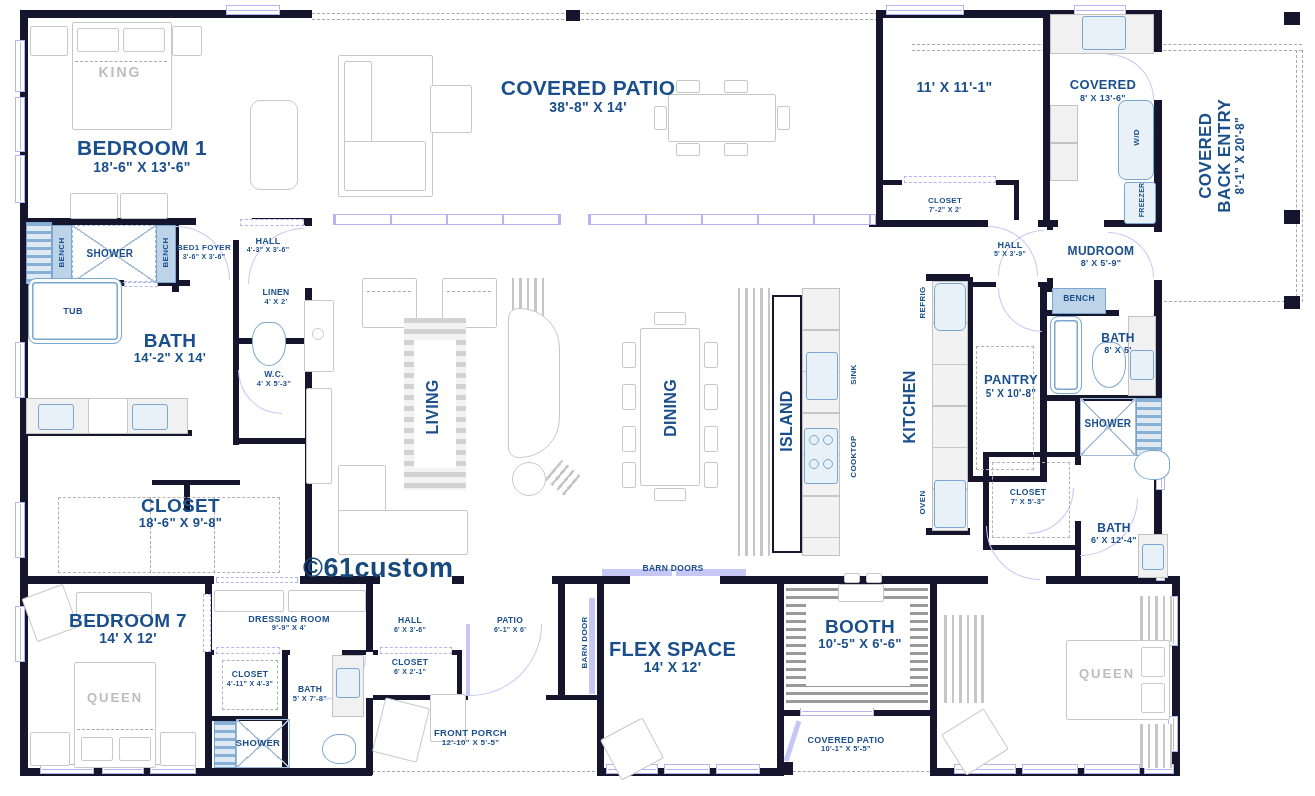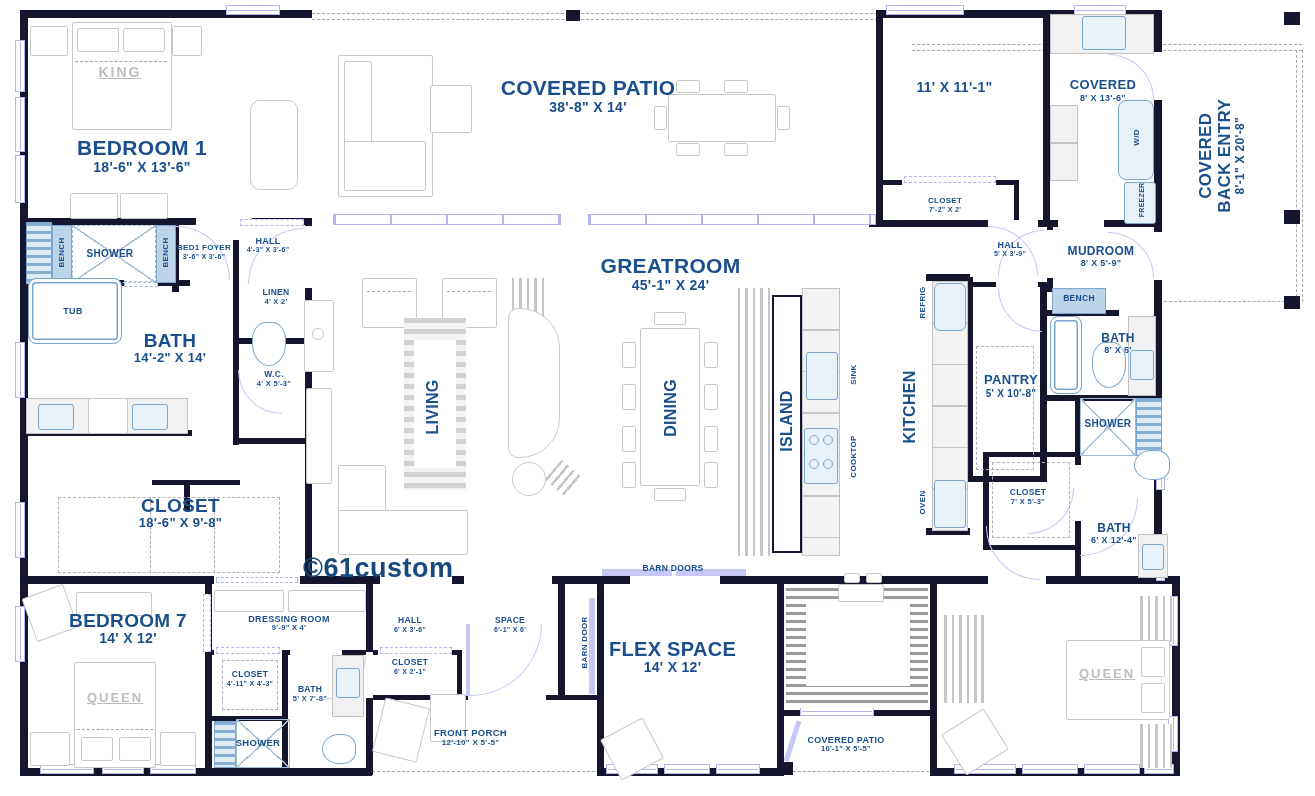--- a/index.html
+++ b/index.html
@@ -31,21 +31,21 @@
   .deck{background:repeating-linear-gradient(180deg,#9a9a9a 0 3px,#fdfdfd 3px 8px);}
   .rugv{background:repeating-linear-gradient(90deg,#c6c6c6 0 2.5px,#fff 2.5px 7.5px);}
   .rugh{background:repeating-linear-gradient(180deg,#d2d2d2 0 5px,#f3f3f3 5px 11px);}
   .kgrid{background:#f2f2f2 repeating-linear-gradient(180deg,transparent 0 40px,#c6c6c6 40px 41.5px);border:1.5px solid #c2c2c2;}
   .xbox{border:1.5px solid #9fbcd8;background:
      linear-gradient(to top right,transparent calc(50% - .8px),#a9c2da calc(50% - .8px) calc(50% + .8px),transparent calc(50% + .8px)),
      linear-gradient(to bottom right,transparent calc(50% - .8px),#a9c2da calc(50% - .8px) calc(50% + .8px),transparent calc(50% + .8px));}
   .lbl{position:absolute;color:#1b4f8c;font-weight:bold;text-align:center;line-height:1.12;letter-spacing:.3px;}
   .lbl span{display:block;}
   .rot{transform:rotate(-90deg);transform-origin:center;}
-  .gtxt{position:absolute;color:#bdbdbd;font-weight:bold;text-align:center;letter-spacing:2px;text-decoration:underline;}
+  .gtxt{position:absolute;color:#bdbdbd;font-weight:bold;text-align:center;letter-spacing:2px;}
   .mark{position:absolute;color:#17497f;font-weight:bold;font-size:27px;letter-spacing:.5px;}
   .tub{border:1.7px solid #7aa6cf;background:#fff;border-radius:8px;
        box-shadow:inset 0 0 0 3px #fff, inset 0 0 0 4.5px #7aa6cf;}
   .toilet{border:1.7px solid #7aa6cf;background:#fff;border-radius:40% 40% 50% 50%;}
   .round{border-radius:50%;}
 </style>
 </head>
 <body>
 
 <div class="plan">
@@ -369,24 +369,20 @@
     <span style="font-size:7.5px">4' X 2'</span>
   </div>
   <div class="lbl" style="left:234px;top:370px;width:80px">
     <span style="font-size:8.5px">W.C.</span>
     <span style="font-size:7.5px">4' X 5'-3"</span>
   </div>
   <div class="lbl" style="left:78px;top:495px;width:205px">
     <span style="font-size:19px">CLOSET</span>
     <span style="font-size:13px">18'-6" X 9'-8"</span>
   </div>
-  <div class="lbl" style="left:548px;top:254px;width:245px">
-    <span style="font-size:21px">GREATROOM</span>
-    <span style="font-size:14px">45'-1" X 24'</span>
-  </div>
   <div class="lbl" style="left:895px;top:197px;width:100px">
     <span style="font-size:8px">CLOSET</span>
     <span style="font-size:7px">7'-2" X 2'</span>
   </div>
   <div class="lbl" style="left:962px;top:240px;width:96px">
     <span style="font-size:9px">HALL</span>
     <span style="font-size:7px">5' X 3'-9"</span>
   </div>
   <div class="lbl" style="left:1040px;top:245px;width:122px">
     <span style="font-size:12px">MUDROOM</span>
@@ -426,30 +422,34 @@
   </div>
   <div class="lbl" style="left:368px;top:616px;width:84px">
     <span style="font-size:8.5px">HALL</span>
     <span style="font-size:7px">6' X 3'-6"</span>
   </div>
   <div class="lbl" style="left:368px;top:658px;width:84px">
     <span style="font-size:8.5px">CLOSET</span>
     <span style="font-size:7px">6' X 2'-1"</span>
   </div>
   <div class="lbl" style="left:468px;top:616px;width:84px">
-    <span style="font-size:8.5px">SPACE</span>
+    <span style="font-size:8.5px">PATIO</span>
     <span style="font-size:7px">6'-1" X 6'</span>
   </div>
   <div class="lbl" style="left:388px;top:728px;width:165px">
     <span style="font-size:9.5px">FRONT PORCH</span>
     <span style="font-size:8px">12'-10" X 5'-5"</span>
   </div>
   <div class="lbl" style="left:580px;top:638px;width:185px">
     <span style="font-size:20px">FLEX SPACE</span>
     <span style="font-size:14px">14' X 12'</span>
+  </div>
+  <div class="lbl" style="left:792px;top:616px;width:136px">
+    <span style="font-size:19px">BOOTH</span>
+    <span style="font-size:13px">10'-5" X 6'-6"</span>
   </div>
   <div class="lbl" style="left:772px;top:735px;width:148px">
     <span style="font-size:9px">COVERED PATIO</span>
     <span style="font-size:7.5px">10'-1" X 5'-5"</span>
   </div>
 
   <div class="lbl rot" style="left:388px;top:398px;width:90px;font-size:16px">LIVING</div>
   <div class="lbl rot" style="left:626px;top:399px;width:90px;font-size:16px">DINING</div>
   <div class="lbl rot" style="left:742px;top:412px;width:90px;font-size:16px">ISLAND</div>
   <div class="lbl rot" style="left:860px;top:398px;width:100px;font-size:16px">KITCHEN</div>

